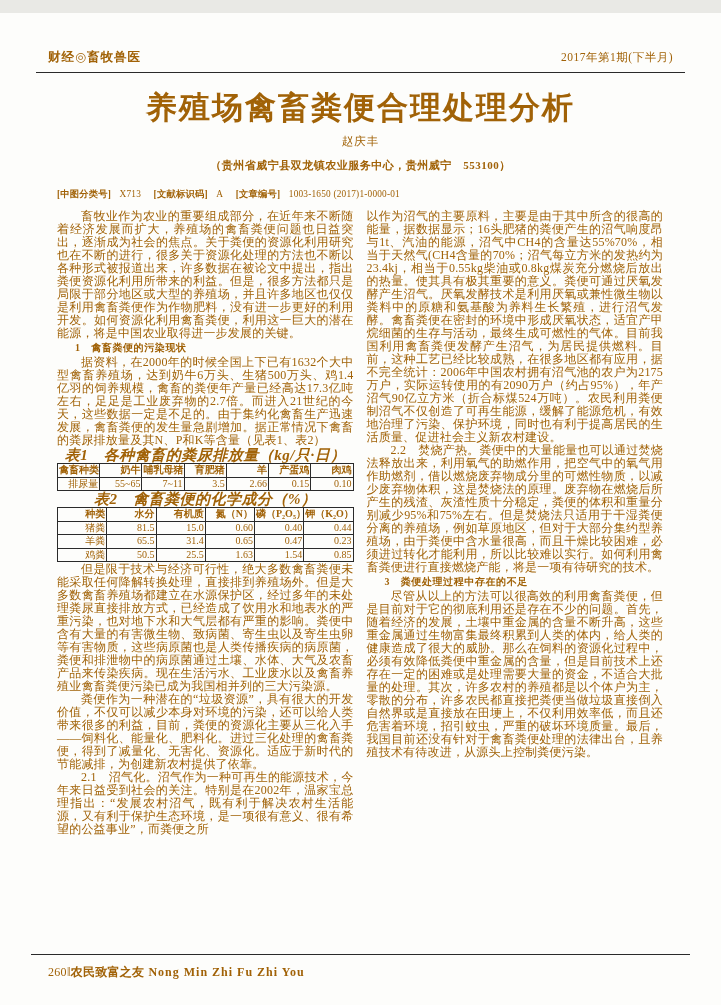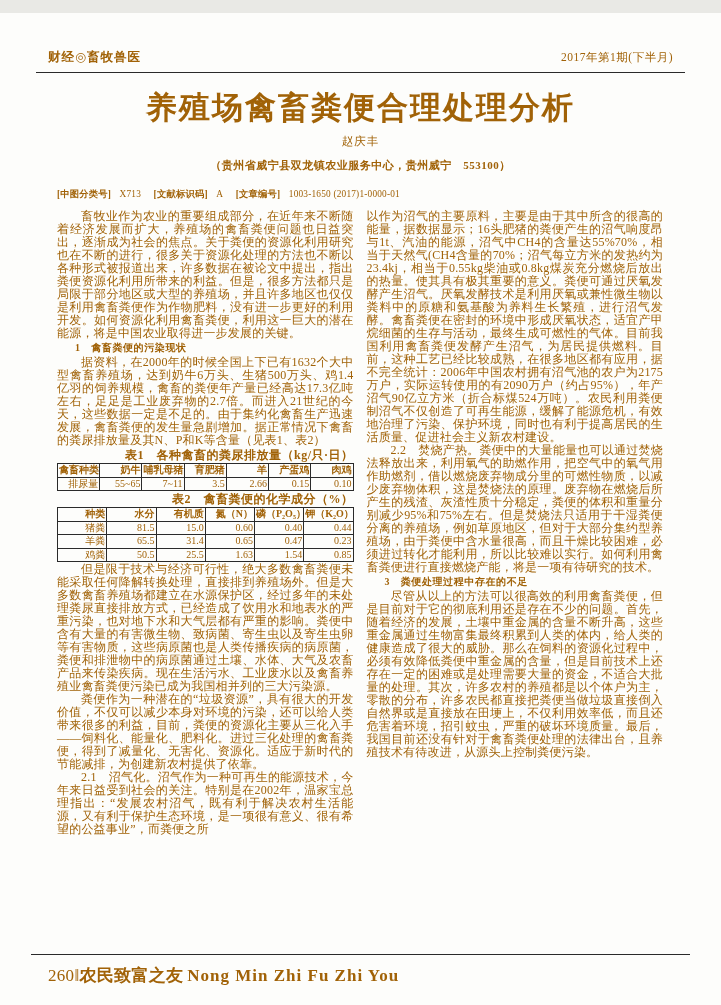--- a/index.html
+++ b/index.html
@@ -46,38 +46,38 @@
     text-align:justify;text-justify:inter-ideograph;
     text-indent:2em;letter-spacing:0.2px;
   }
   .col p.no-indent{text-indent:0;}
   .sec-heading{
     font-size:10px;font-weight:bold;line-height:14px;
     text-indent:1.8em;letter-spacing:0.6px;margin:1px 0;
   }
   
   .tbl-caption{
-    text-align:right;font-weight:bold;
-    font-size:12px;line-height:11px;margin:3px 0 2px 0;letter-spacing:0.5px;
+    text-align:center;font-weight:bold;font-style:italic;
+    font-size:15px;line-height:11px;margin:3px 0 2px 0;letter-spacing:0.5px;
   }
   table{
     width:100%;border-collapse:collapse;table-layout:fixed;
     font-size:10px;text-align:right;margin-bottom:1px;
   }
   th,td{
     border:1px solid #2a2a2a;padding:1px 1px;line-height:10.5px;
     overflow:hidden;white-space:nowrap;font-weight:normal;
   }
   th{font-weight:bold;}
   
   .footer{
     position:absolute;left:31px;right:31px;top:941px;
     border-top:1.6px solid #2a2a2a;
     padding:9px 0 0 17px;
-    font-size:17px;letter-spacing:0.3px;
+    font-size:12px;letter-spacing:0.3px;
   }
   .footer .cn{font-weight:bold;}
   .footer .pinyin{font-weight:bold;margin-left:4px;letter-spacing:1px;}
 </style>
 </head>
 <body>
 
 <div class="page">
 
   <div class="header-row">

